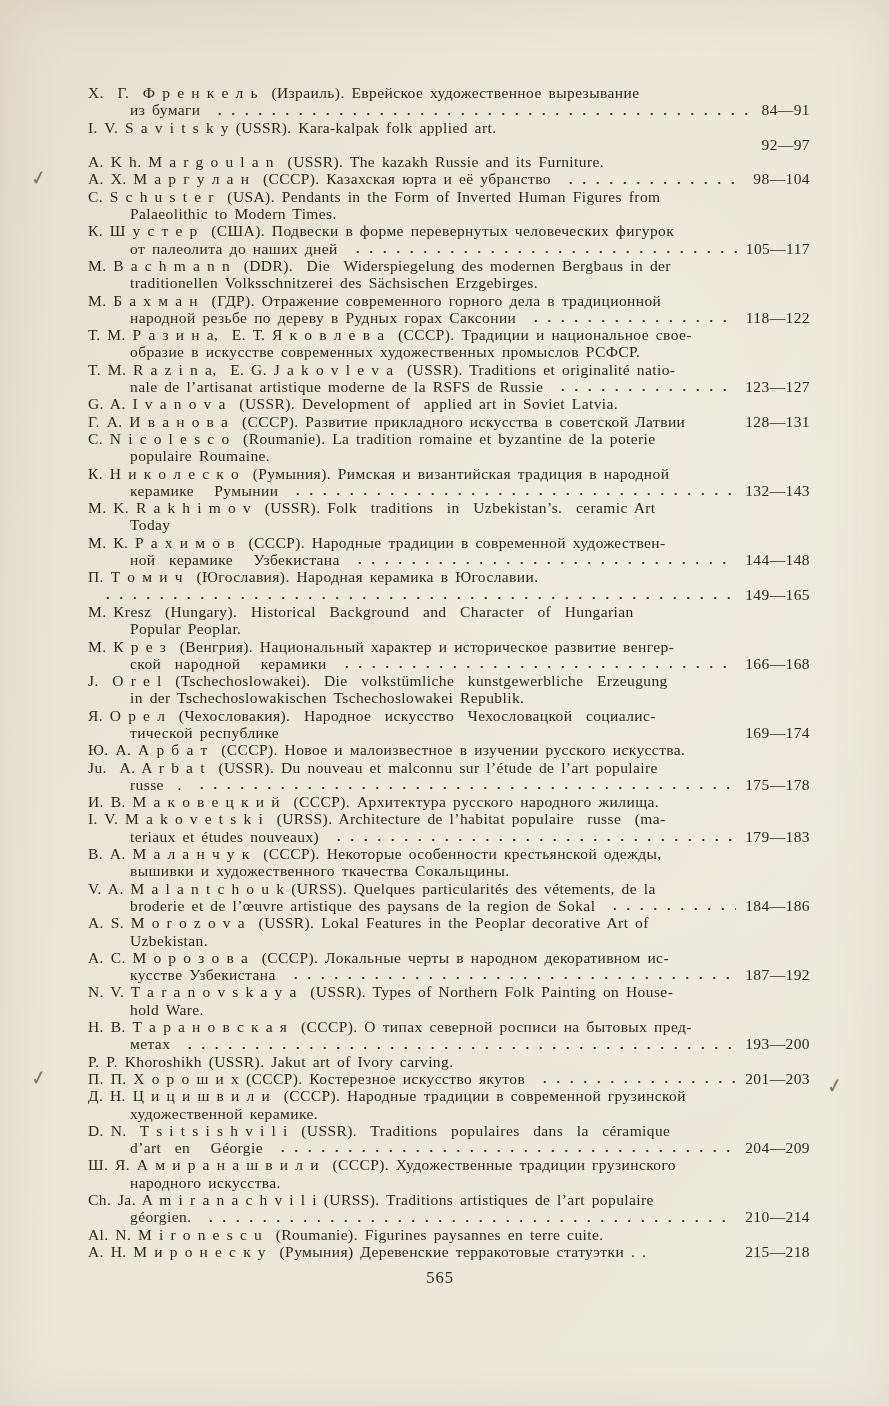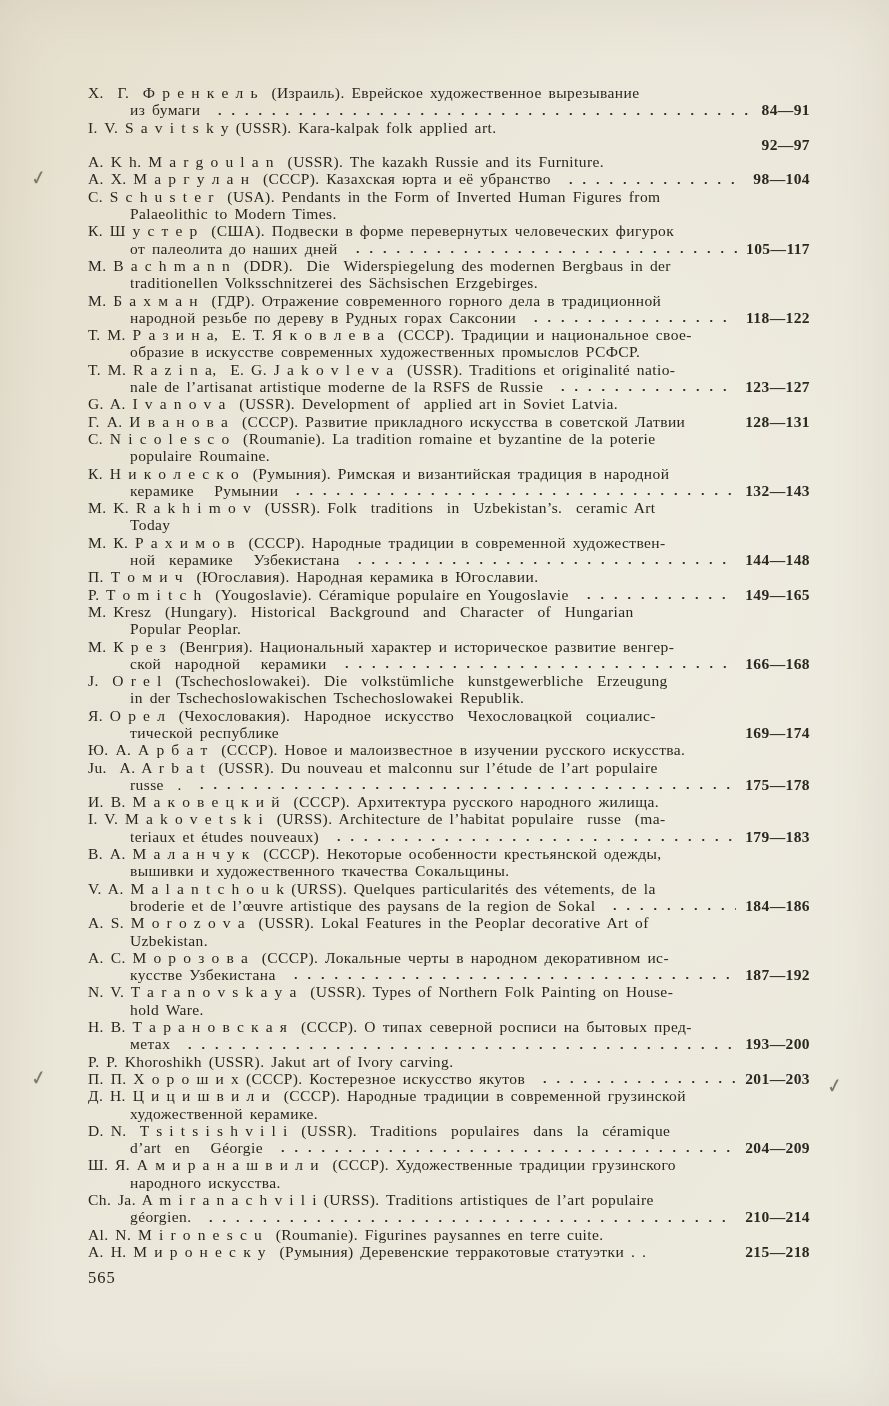--- a/index.html
+++ b/index.html
@@ -40,35 +40,35 @@
     flex: 1 1 12px;
     min-width: 12px;
     align-self: stretch;
     margin: 0 9px 0 11px;
     background-image: radial-gradient(circle, #34302a 1.15px, rgba(0,0,0,0) 1.45px);
     background-size: 13.5px 4px;
     background-repeat: repeat-x;
     background-position: left 2px bottom 3px;
   }
   .spacer { flex: 1 1 8px; min-width: 8px; }
-  .pages { flex: 0 0 auto; text-align: center; font-weight: bold; }
+  .pages { flex: 0 0 auto; text-align: center; }
   .check {
     position: absolute;
     font-size: 21px;
     color: #7d776a;
     font-family: "DejaVu Sans", sans-serif;
     transform: rotate(-6deg) scaleX(0.85);
     text-shadow: 0 0 1px rgba(125,119,106,0.5);
   }
   .check.left  { left: -58px; top: -4px; }
   .check.right { right: -34px; top: 4px; }
   .pageno {
     position: absolute;
     top: 1268px; left: 88px; width: 704px;
-    text-align: left;
+    text-align: center;
     font-size: 16.5px;
     letter-spacing: 1px;
   }
 </style>
 </head>
 <body>
 
 <div class="page">
   <main class="toc" id="toc">
       <div class="line"><span class="txt">Х.  Г.  Ф р е н к е л ь  (Израиль). Еврейское художественное вырезывание</span></div>
@@ -93,21 +93,21 @@
       <div class="line"><span class="txt">Г. А. И в а н о в а  (СССР). Развитие прикладного искусства в советской Латвии</span><span class="spacer"></span><span class="pages">128—131</span></div>
       <div class="line"><span class="txt">C. N i c o l e s c o  (Roumanie). La tradition romaine et byzantine de la poterie</span></div>
       <div class="line indent"><span class="txt">populaire Roumaine.</span></div>
       <div class="line"><span class="txt">К. Н и к о л е с к о  (Румыния). Римская и византийская традиция в народной</span></div>
       <div class="line indent"><span class="txt">керамике   Румынии</span><span class="leader"></span><span class="pages">132—143</span></div>
       <div class="line"><span class="txt">M. K. R a k h i m o v  (USSR). Folk  traditions  in  Uzbekistan’s.  ceramic Art</span></div>
       <div class="line indent"><span class="txt">Today</span></div>
       <div class="line"><span class="txt">М. К. Р а х и м о в  (СССР). Народные традиции в современной художествен-</span></div>
       <div class="line indent"><span class="txt">ной  керамике   Узбекистана</span><span class="leader"></span><span class="pages">144—148</span></div>
       <div class="line"><span class="txt">П. Т о м и ч  (Югославия). Народная керамика в Югославии.</span></div>
-      <div class="line"><span class="txt">P. T o m i t c h  (Yougoslavie). Céramique populaire en Yougoslavie</span><span class="leader"></span><span class="pages">149—165</span></div>
+      <div class="line"><span class="leader"></span><span class="pages">149—165</span></div>
       <div class="line"><span class="txt">M. Kresz  (Hungary).  Historical  Background  and  Character  of  Hungarian</span></div>
       <div class="line indent"><span class="txt">Popular Peoplar.</span></div>
       <div class="line"><span class="txt">М. К р е з  (Венгрия). Национальный характер и историческое развитие венгер-</span></div>
       <div class="line indent"><span class="txt">ской  народной   керамики</span><span class="leader"></span><span class="pages">166—168</span></div>
       <div class="line"><span class="txt">J.  O r e l  (Tschechoslowakei).  Die  volkstümliche  kunstgewerbliche  Erzeugung</span></div>
       <div class="line indent"><span class="txt">in der Tschechoslowakischen Tschechoslowakei Republik.</span></div>
       <div class="line"><span class="txt">Я. О р е л  (Чехословакия).  Народное  искусство  Чехословацкой  социалис-</span></div>
       <div class="line indent"><span class="txt">тической республике</span><span class="spacer"></span><span class="pages">169—174</span></div>
       <div class="line"><span class="txt">Ю. А. А р б а т  (СССР). Новое и малоизвестное в изучении русского искусства.</span></div>
       <div class="line"><span class="txt">Ju.  A. A r b a t  (USSR). Du nouveau et malconnu sur l’étude de l’art populaire</span></div>

